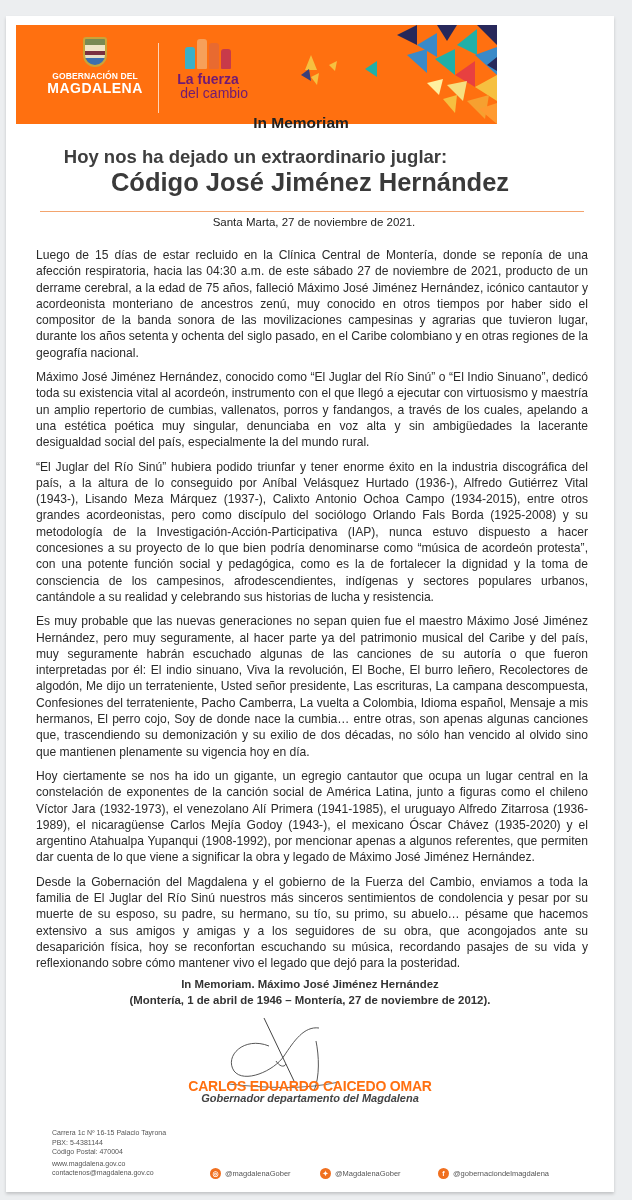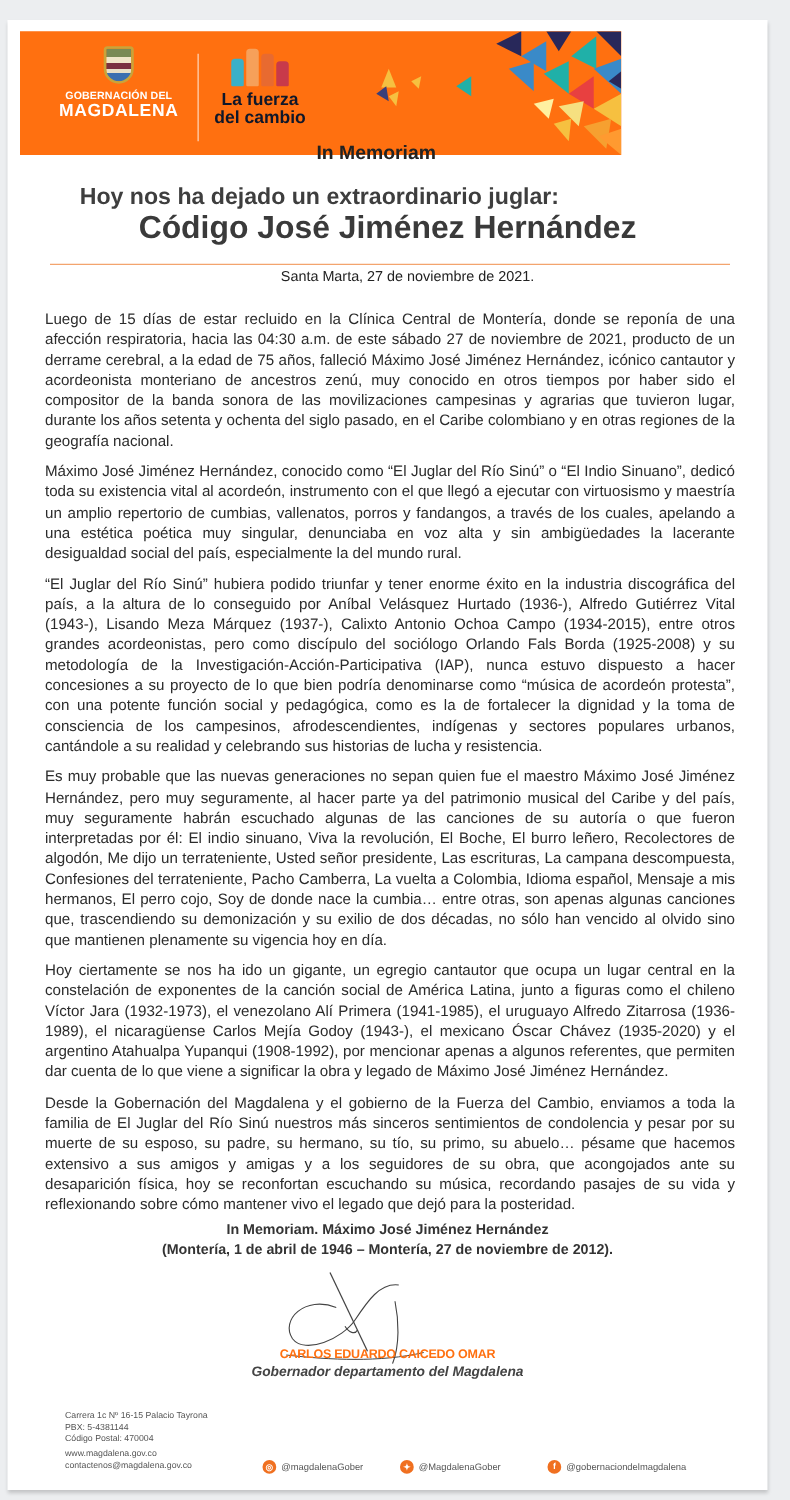--- a/index.html
+++ b/index.html
@@ -13,39 +13,39 @@
     position: absolute; left: 10px; top: 9px; width: 481px; height: 99px;
     background: #ff7010; overflow: hidden;
   }
   .logo-gob { position: absolute; left: 24px; top: 12px; width: 110px; text-align: center; color: #fff; }
   .shield { width: 24px; height: 30px; margin: 0 auto 4px; border-radius: 3px 3px 12px 12px;
     background: linear-gradient(#7a8a54 0 25%, #f0e6c8 25% 45%, #7a3040 45% 62%, #e8e0c8 62% 75%, #3b6fb0 75%);
     border: 2px solid #c9a43a; }
   .gob-line1 { font-size: 8.5px; font-weight: bold; letter-spacing: 0.1px; }
   .gob-line2 { font-size: 14px; font-weight: bold; letter-spacing: 0.5px; line-height: 14px; }
   .banner-divider { position: absolute; left: 142px; top: 18px; width: 1px; height: 70px; background: rgba(255,255,255,0.7); }
-  .logo-fuerza { position: absolute; left: 152px; top: 12px; width: 80px; color: #0f172a; text-align: center; }
+  .logo-fuerza { position: absolute; left: 152px; top: 12px; width: 80px; color: #701a75; text-align: center; }
   .fists { display: flex; justify-content: center; gap: 2px; height: 32px; align-items: flex-end; margin-bottom: 3px; }
   .fist { width: 10px; border-radius: 3px 3px 1px 1px; }
   .fuerza-1 { font-size: 14px; font-weight: bold; line-height: 14px; }
-  .fuerza-2 { font-size: 14px; font-weight: bold; line-height: 14px; }
+  .fuerza-2 { font-size: 14px; font-weight: normal; line-height: 14px; text-align: right; }
   .deco { position: absolute; right: 0; top: 0; width: 230px; height: 99px; }
 
   .title-memoriam { position: absolute; left: 0; width: 590px; top: 98px; text-align: center; font-size: 15.5px; font-weight: bold; color: #222; }
   .subtitle { position: absolute; left: 0; width: 499px; top: 130px; text-align: center; font-size: 18.5px; font-weight: bold; color: #3e3e3e; }
   .name { position: absolute; left: 0; width: 608px; top: 152px; text-align: center; font-size: 25.5px; font-weight: bold; color: #3a3a3a; }
   .rule { position: absolute; left: 34px; width: 544px; top: 195px; height: 1px; background: #f3a46e; }
-  .date { position: absolute; left: 16px; width: 608px; top: 200px; text-align: center; font-size: 11.5px; color: #222; }
+  .date { position: absolute; left: 4px; width: 608px; top: 200px; text-align: center; font-size: 11.5px; color: #222; }
 
   .body { position: absolute; left: 30px; width: 552px; top: 231px; font-size: 12.1px; line-height: 16.3px; color: #2b2b2b; text-align: justify; hyphens: manual; }
   .body p { margin-bottom: 8px; }
 
   .closing { position: absolute; left: 0; width: 608px; top: 960px; text-align: center; font-size: 11.4px; font-weight: bold; color: #333; line-height: 16px; }
   .signature { position: absolute; left: 218px; top: 1000px; width: 130px; height: 75px; }
-  .signer-name { position: absolute; left: 0; width: 608px; top: 1062px; text-align: center; font-size: 10px; font-weight: bold; color: #ff7010; letter-spacing: -0.2px; }
+  .signer-name { position: absolute; left: 0; width: 608px; top: 1062px; text-align: center; font-size: 14px; font-weight: bold; color: #ff7010; letter-spacing: -0.2px; }
   .signer-role { position: absolute; left: 0; width: 608px; top: 1076px; text-align: center; font-size: 11px; font-weight: bold; color: #444; font-style: italic; }
 
   .footer-addr { position: absolute; left: 46px; top: 1112px; font-size: 7px; color: #555; line-height: 9.5px; }
   .footer-addr .gap { margin-top: 2px; }
   .social { position: absolute; top: 1152px; display: flex; align-items: center; gap: 4px; font-size: 7.5px; color: #555; }
   .social-icon { width: 11px; height: 11px; border-radius: 50%; background: #f07020; display: inline-flex; align-items: center; justify-content: center; color: #fff; font-size: 7px; font-weight: bold; }
 </style>
 </head>
 <body>
 

